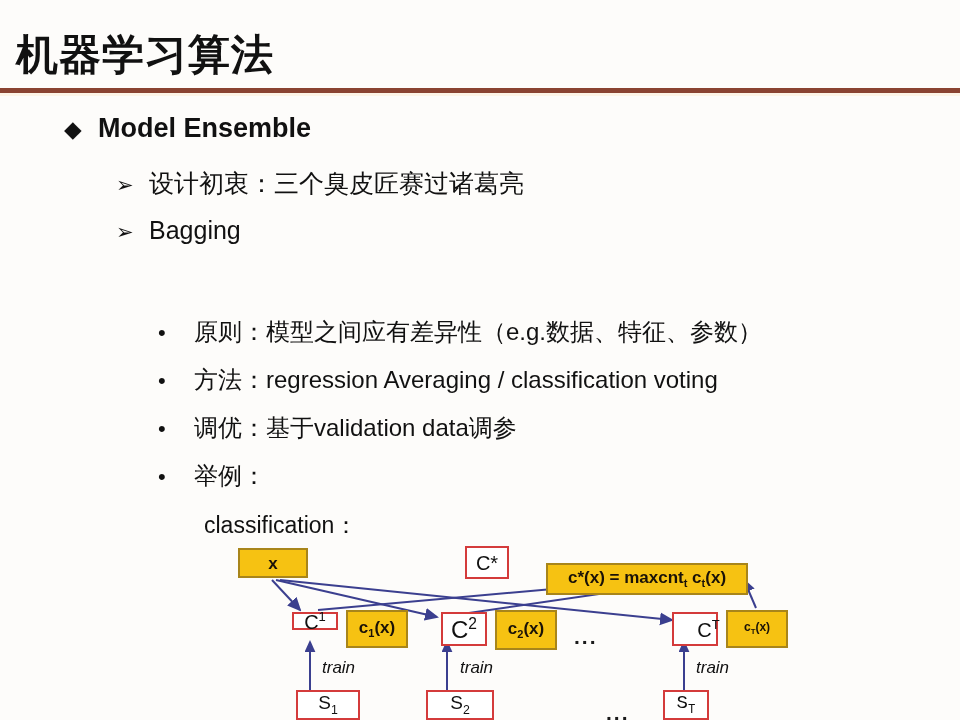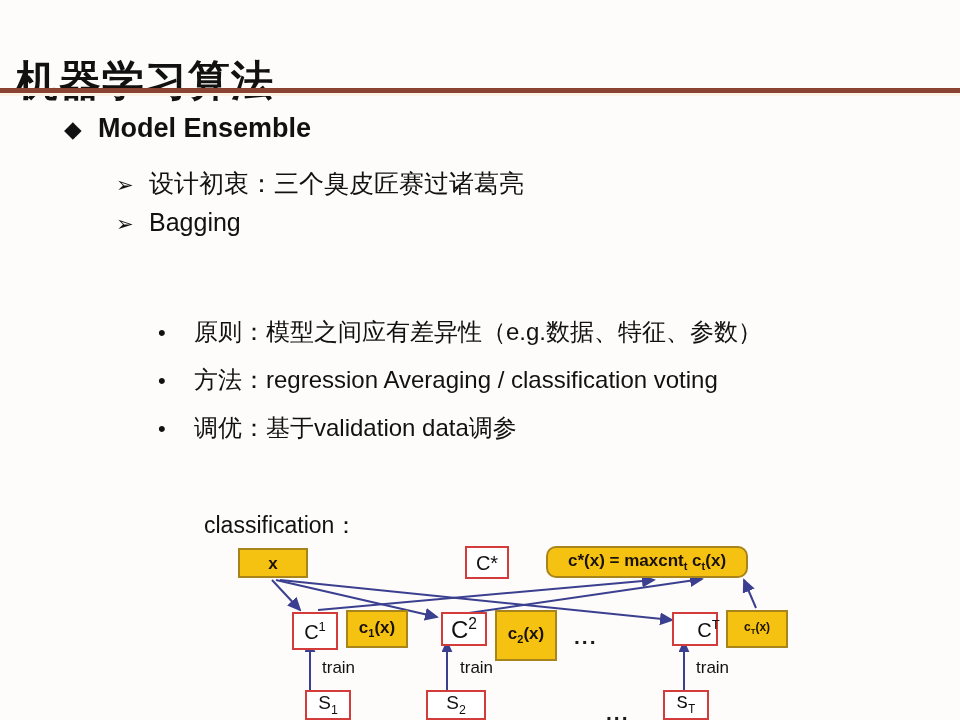--- a/index.html
+++ b/index.html
@@ -25,21 +25,20 @@
   #slide-title {
     position: absolute;
     left: 16px;
     top: 34px;
     font-size: 42px;
     font-weight: bold;
     letter-spacing: 1px;
     color: #111111;
     line-height: 1;
     white-space: nowrap;
-    margin-top: 26px;
   }
   #title-rule {
     position: absolute;
     left: 0px;
     top: 88px;
     width: 960px;
     height: 5px;
     background: #8a4331;
   }
   #title-rule-soft {
@@ -140,50 +139,54 @@
     font-weight: bold;
     color: #1a1a1a;
     letter-spacing: 2px;
     line-height: 1;
   }
   .train-label {
     position: absolute;
     font-size: 17px;
     color: #111111;
     line-height: 1;
+    font-style: italic;
   }
 </style>
 </head>
 <body>
 
 <div id="slide">
 
   <div id="slide-title">机器学习算法</div>
   <div id="title-rule"></div>
   <div id="title-rule-soft"></div>
 
   <div class="lvl1" style="top:113px">
     <span class="bul">◆</span><span>Model Ensemble</span>
   </div>
 
   <div class="lvl2" style="top:167px">
     <span class="bul">➢</span><span>设计初衷：三个臭皮匠赛过诸葛亮</span>
   </div>
-  <div class="lvl2" style="top:208px">
+  <div class="lvl2" style="top:216px">
     <span class="bul">➢</span><span>Bagging</span>
   </div>
 
   <div class="lvl3" style="top:268px">
     <span class="bul">•</span><span>原则：模型之间应有差异性（e.g.数据、特征、参数）</span>
   </div>
   <div class="lvl3" style="top:316px">
     <span class="bul">•</span><span>方法：regression Averaging / classification voting</span>
   </div>
   <div class="lvl3" style="top:364px">
     <span class="bul">•</span><span>调优：基于validation data调参</span>
+  </div>
+  <div class="lvl3" style="top:412px">
+    <span class="bul">•</span><span>举例：</span>
   </div>
 
   <div class="lvl4" style="top:510px">classification：</div>
 
   <div id="diagram">
 
     <svg width="560" height="175" viewBox="0 0 560 175">
       <defs>
         <marker id="ah" markerWidth="7" markerHeight="7" refX="6" refY="3.2" orient="auto">
           <path d="M0,0 L7,3.2 L0,6.4 z" fill="#3b3f8f"></path>
@@ -213,58 +216,58 @@
     </svg>
 
     <div class="node yellow" style="left:6px; top:6px; width:70px; height:30px; font-size:17px;">
       <span>x</span>
     </div>
 
     <div class="node white" style="left:233px; top:4px; width:44px; height:33px; font-size:20px;">
       <span>C*</span>
     </div>
 
-    <div class="node yellow" style="left:314px; top:4px; width:202px; height:32px; font-size:17px;border-radius:10px;">
+    <div class="node yellow" style="left:314px; top:21px; width:202px; height:32px; font-size:17px;">
       <span><span>c*(x) = maxcnt</span><sub>t</sub><span> c</span><sub>t</sub><span>(x)</span></span>
     </div>
 
-    <div class="node white" style="left:60px; top:70px; width:46px; height:38px; font-size:20px;">
+    <div class="node white" style="left:60px; top:70px; width:46px; height:18px; font-size:20px;">
       <span><span>C</span><sup>1</sup></span>
     </div>
 
     <div class="node yellow" style="left:114px; top:68px; width:62px; height:38px; font-size:17px;">
       <span><span>c</span><sub>1</sub><span>(x)</span></span>
     </div>
 
     <div class="node white" style="left:209px; top:70px; width:46px; height:34px; font-size:24px;">
       <span><span>C</span><sup>2</sup></span>
     </div>
 
-    <div class="node yellow" style="left:263px; top:68px; width:62px; height:51px; font-size:17px;">
+    <div class="node yellow" style="left:263px; top:68px; width:62px; height:40px; font-size:17px;">
       <span><span>c</span><sub>2</sub><span>(x)</span></span>
     </div>
 
     <div class="dots" style="left:342px; top:84px;">...</div>
 
     <div class="node white" style="left:440px; top:70px; width:46px; height:34px; font-size:20px;padding-left:27px;">
       <span><span>C</span><sup>T</sup></span>
     </div>
 
     <div class="node yellow" style="left:494px; top:68px; width:62px; height:38px; font-size:12px;">
       <span><span>c</span><sub>T</sub><span>(x)</span></span>
     </div>
 
     <div class="train-label" style="left:90px; top:117px;">train</div>
     <div class="train-label" style="left:228px; top:117px;">train</div>
     <div class="train-label" style="left:464px; top:117px;">train</div>
 
-    <div class="node white" style="left:73px; top:148px; width:46px; height:30px; font-size:19px;">
+    <div class="node white" style="left:64px; top:148px; width:64px; height:30px; font-size:19px;">
       <span><span>S</span><sub>1</sub></span>
     </div>
-    <div class="node white" style="left:194px; top:148px; width:60px; height:30px; font-size:19px;">
+    <div class="node white" style="left:194px; top:148px; width:68px; height:30px; font-size:19px;">
       <span><span>S</span><sub>2</sub></span>
     </div>
     <div class="dots" style="left:374px; top:160px;">...</div>
     <div class="node white" style="left:431px; top:148px; width:46px; height:30px; font-size:19px;font-family:Liberation Mono, monospace;">
       <span><span>S</span><sub>T</sub></span>
     </div>
 
   </div>
 
 </div>

